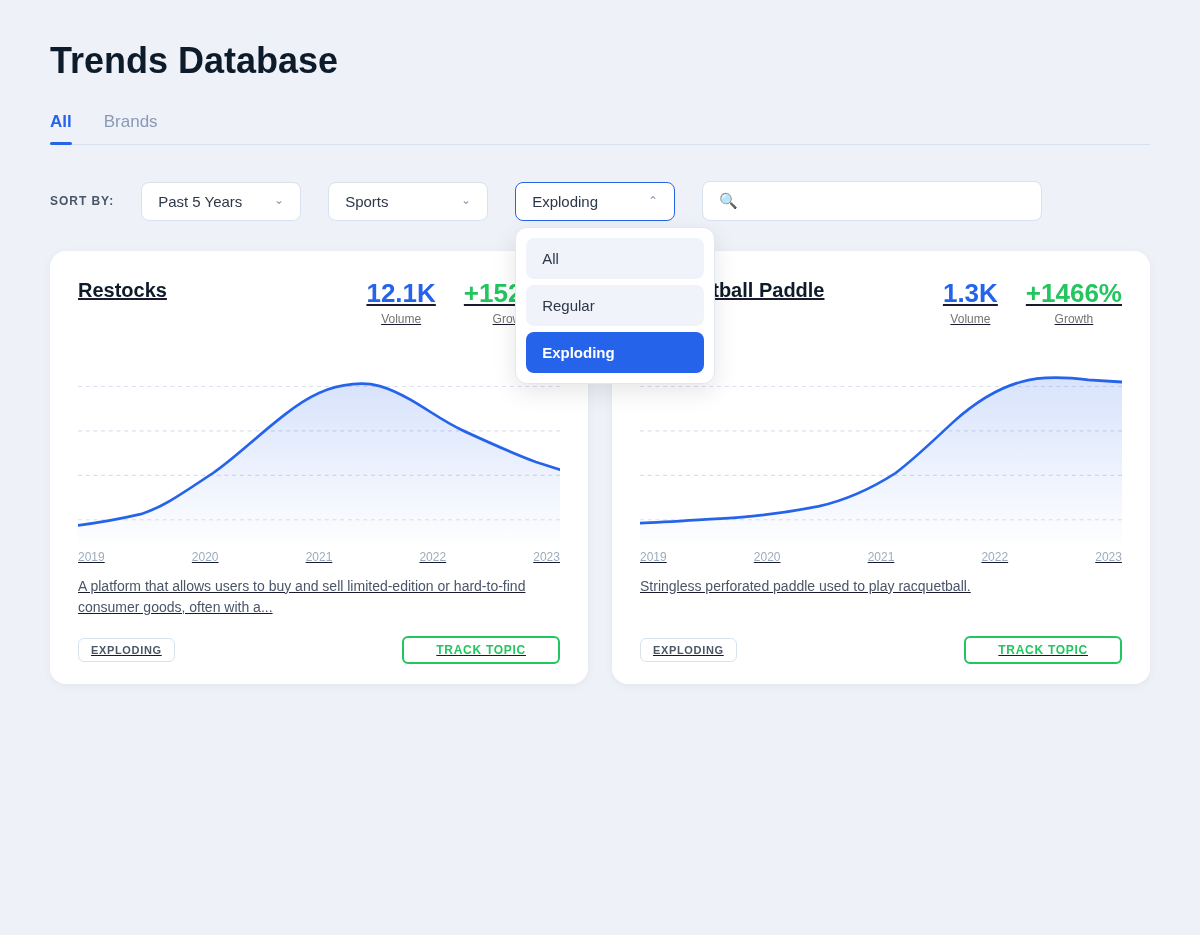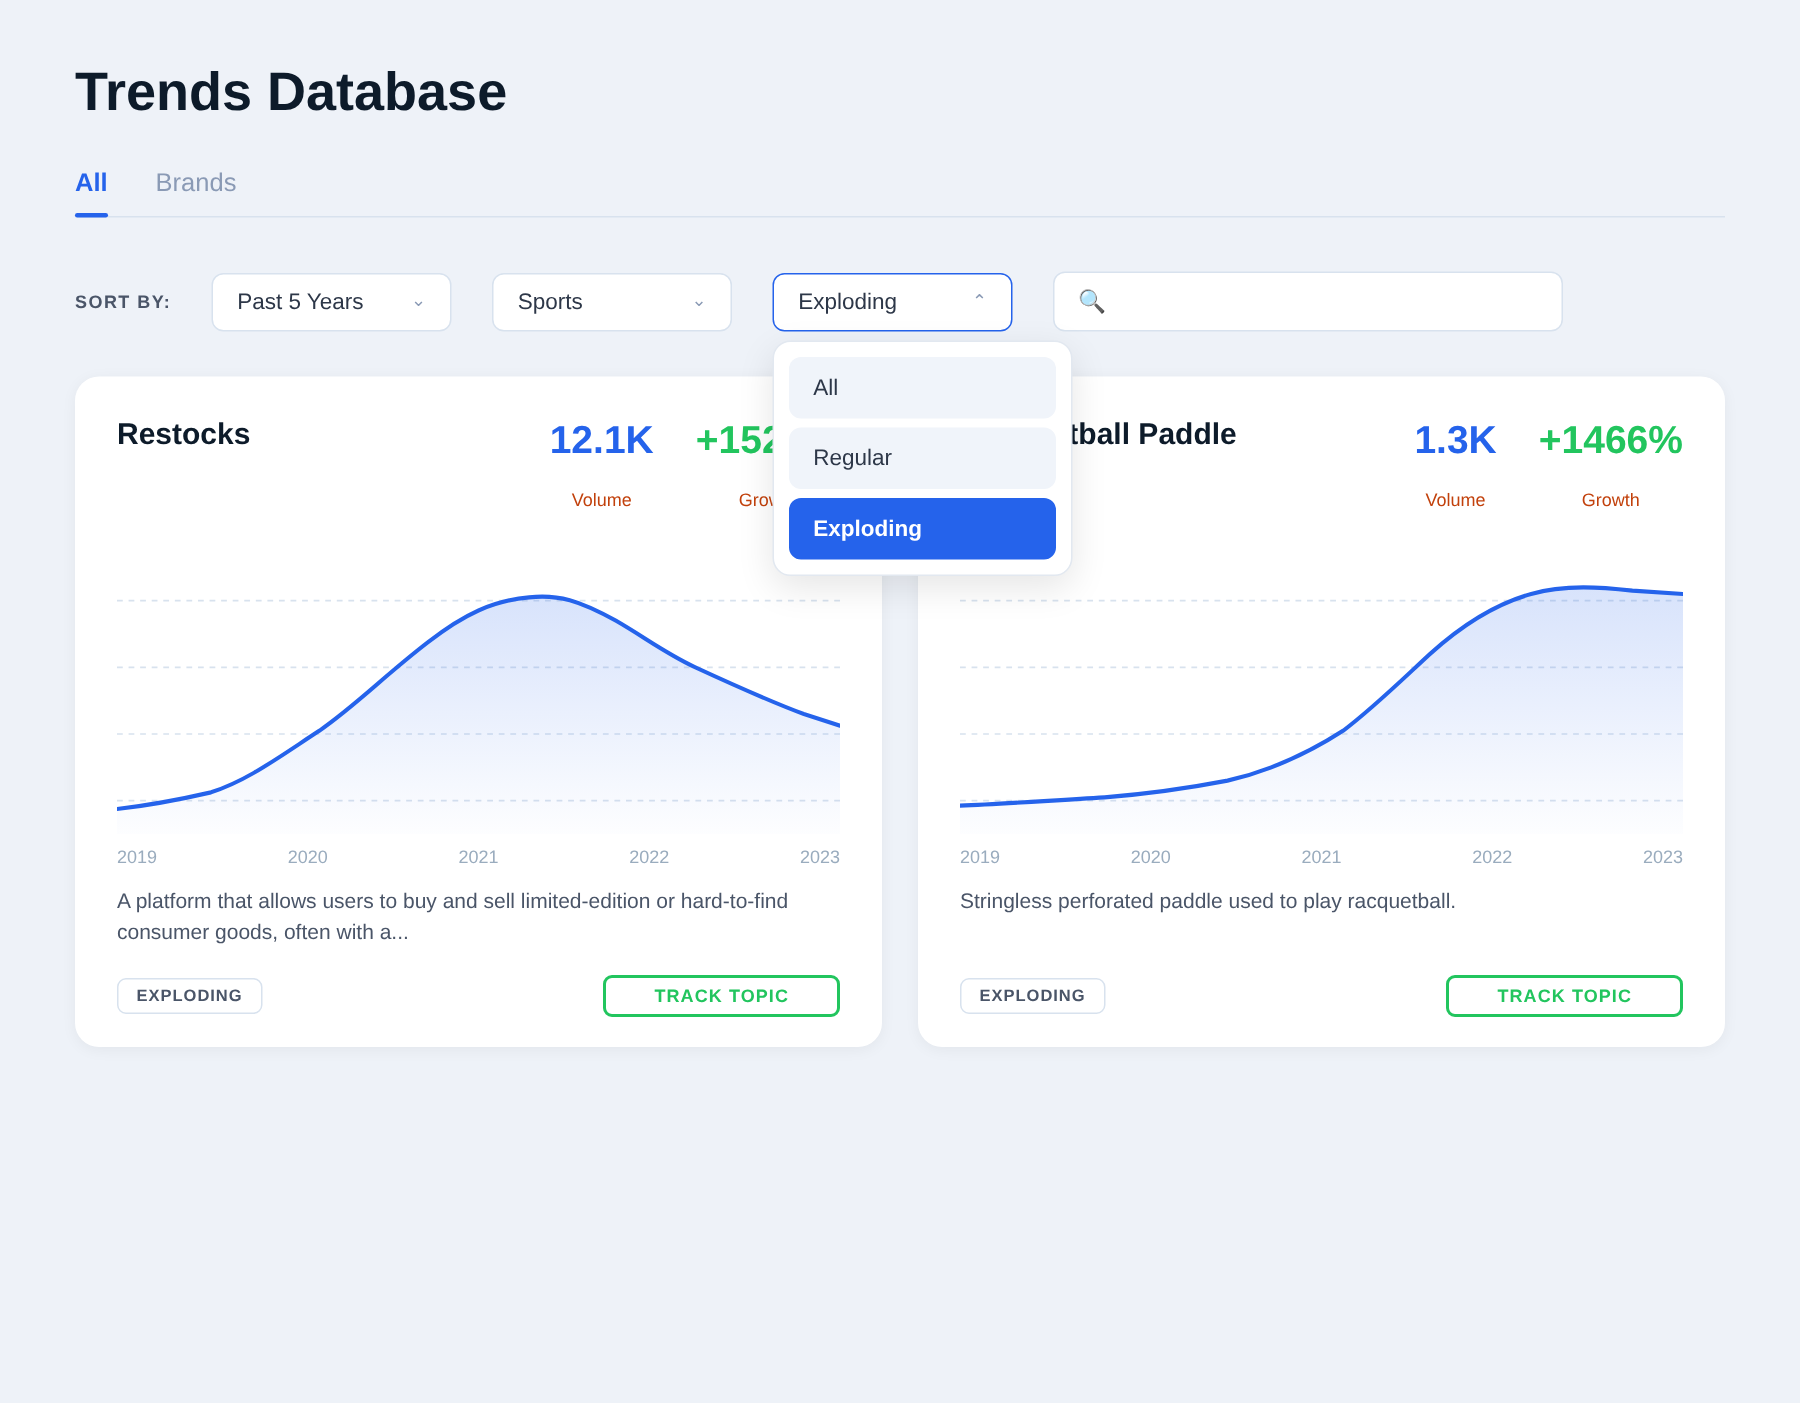--- a/index.html
+++ b/index.html
@@ -144,20 +144,21 @@
       display: grid;
       grid-template-columns: 1fr 1fr;
       gap: 24px;
       position: relative;
     }
     .card {
       background: #fff;
       border-radius: 16px;
       padding: 28px 28px 20px;
       box-shadow: 0 2px 10px rgba(0,0,0,0.05);
+      text-decoration: underline;
     }
     .card-header {
       display: flex;
       align-items: flex-start;
       justify-content: space-between;
       margin-bottom: 4px;
     }
     .card-title {
       font-size: 20px;
       font-weight: 700;
@@ -178,22 +179,22 @@
       line-height: 1.1;
     }
     .stat-growth {
       font-size: 26px;
       font-weight: 700;
       color: #22c55e;
       line-height: 1.1;
     }
     .stat-label {
       font-size: 12px;
-      color: #c2410c;
-      margin-top: 18px;
+      color: #737373;
+      margin-top: 4px;
     }
     .chart-container {
       width: 100%;
       height: 200px;
       margin: 16px 0 8px;
       position: relative;
     }
     .chart-labels {
       display: flex;
       justify-content: space-between;

